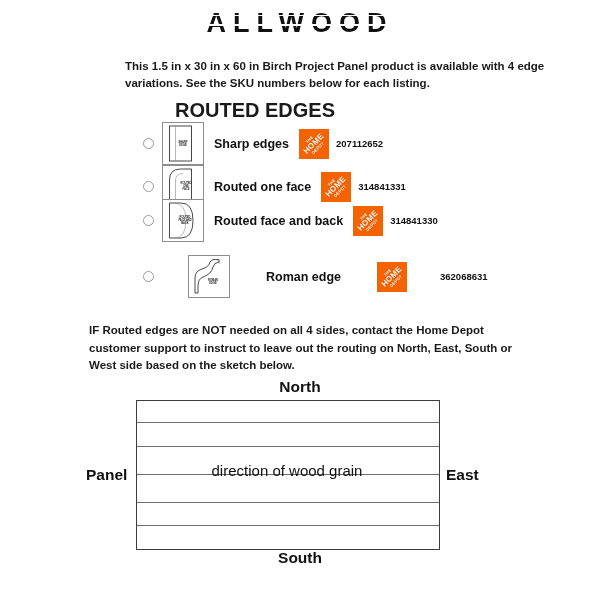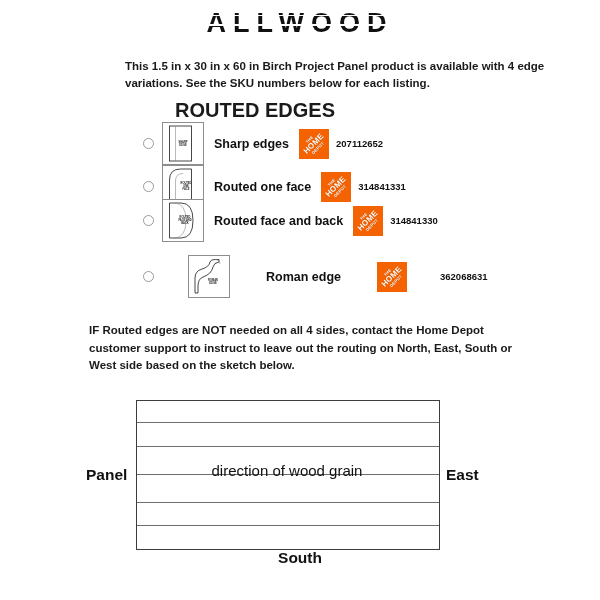--- a/index.html
+++ b/index.html
@@ -240,20 +240,21 @@
       <span class="l2">HOME</span>
       <span class="l3">DEPOT</span>
     </span>
   </span>
   <span class="sku">362068631</span>
 </div>
 
 <div id="note-paragraph">IF Routed edges are NOT needed on all 4 sides, contact the Home Depot customer support to instruct to leave out the routing on North, East, South or West side based on the sketch below.</div>
 
 <div id="sketch">
+  <div id="label-north">North</div>
   <div id="label-west">Panel</div>
   <div id="label-east">East</div>
   <div id="label-south">South</div>
 
   <div id="grain-box">
     <div class="gline" style="top:21px;"></div>
     <div class="gline" style="top:45px;"></div>
     <div class="gline" style="top:73px;"></div>
     <div class="gline" style="top:101px;"></div>
     <div class="gline" style="top:124px;"></div>

